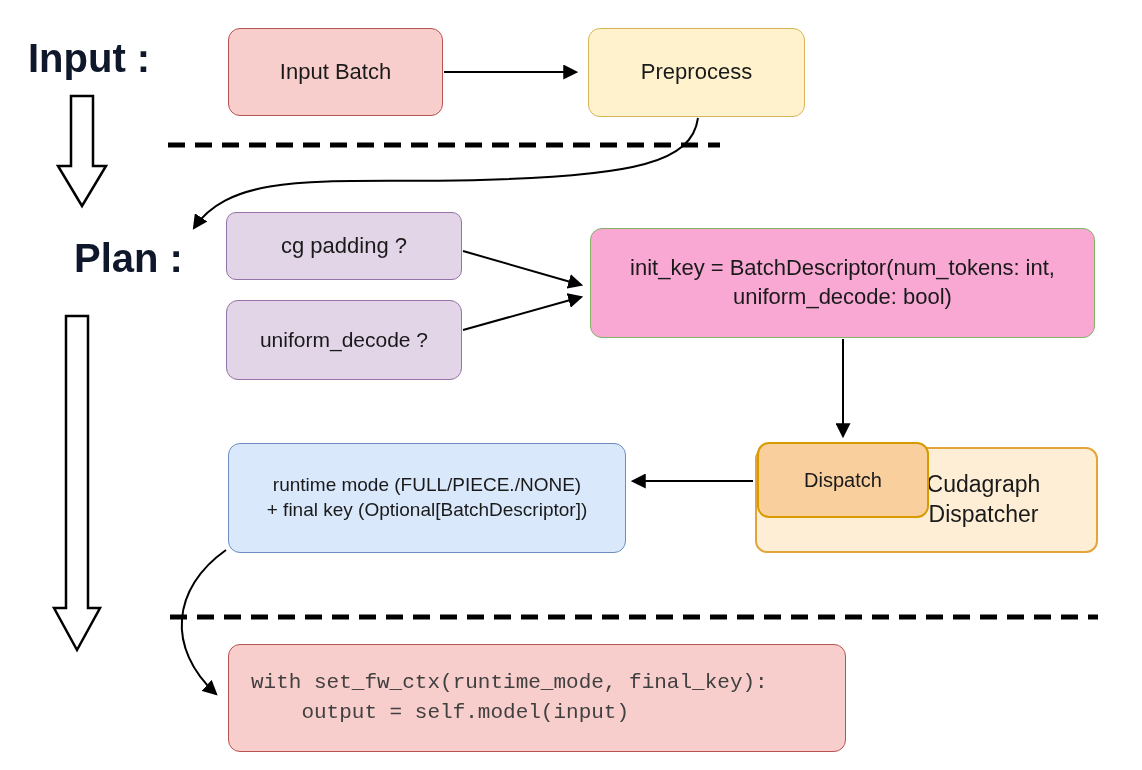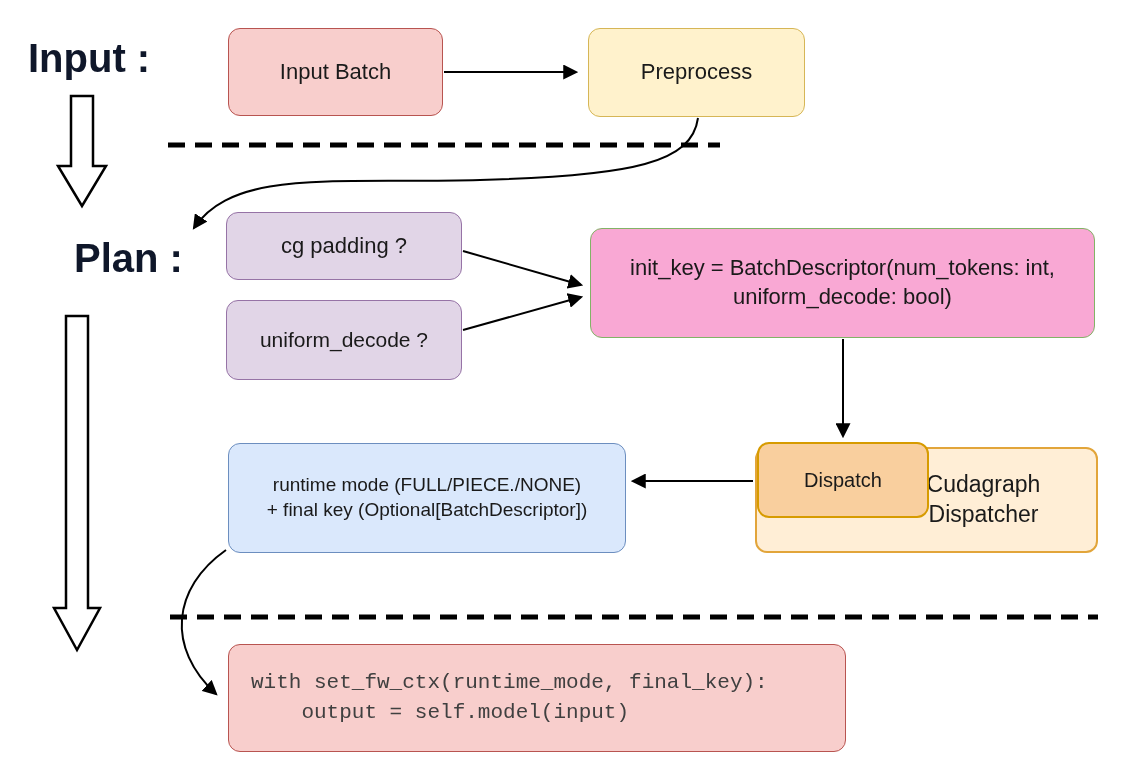--- a/index.html
+++ b/index.html
@@ -45,21 +45,21 @@
   .red    { background: #f8cecc; border: 1.6px solid #b85450; }
   .yellow { background: #fff2cc; border: 1.6px solid #d6b656; }
   .purple { background: #e1d5e7; border: 1.6px solid #9673a6; }
   .green  { background: #f9a8d4; border: 1.6px solid #82b366; }
   .blue   { background: #dae8fc; border: 1.6px solid #6c8ebf; }
   .orange-light { background: #ffeed6; border: 2px solid #e2a53a; }
   .orange       { background: #f9cf9e; border: 2px solid #d79b00; }
 
   #node-input-batch    { left: 228px; top: 28px;  width: 215px; height: 88px;  font-size: 22px; }
   #node-preprocess     { left: 588px; top: 28px;  width: 217px; height: 89px;  font-size: 22px; }
-  #node-cg-padding     { left: 226px; top: 212px; width: 236px; height: 68px;  font-size: 22px; }
+  #node-cg-padding     { left: 226px; top: 212px; width: 236px; height: 68px;  font-size: 22px; border-radius: 10px; }
   #node-uniform-decode { left: 226px; top: 300px; width: 236px; height: 80px;  font-size: 21px; }
   #node-init-key       { left: 590px; top: 228px; width: 505px; height: 110px; font-size: 22px; }
   #node-cudagraph      { left: 755px; top: 447px; width: 343px; height: 106px; font-size: 23px;
                          padding-left: 114px; }
   #node-dispatch       { left: 757px; top: 442px; width: 172px; height: 76px;  font-size: 20px; z-index: 3; }
   #node-runtime-mode   { left: 228px; top: 443px; width: 398px; height: 110px; font-size: 19px; }
   #node-execute-code   { left: 228px; top: 644px; width: 618px; height: 108px;
                          font-family: "Liberation Mono", "DejaVu Sans Mono", monospace;
                          font-size: 21px; color: #404040;
                          align-items: flex-start; text-align: left;

